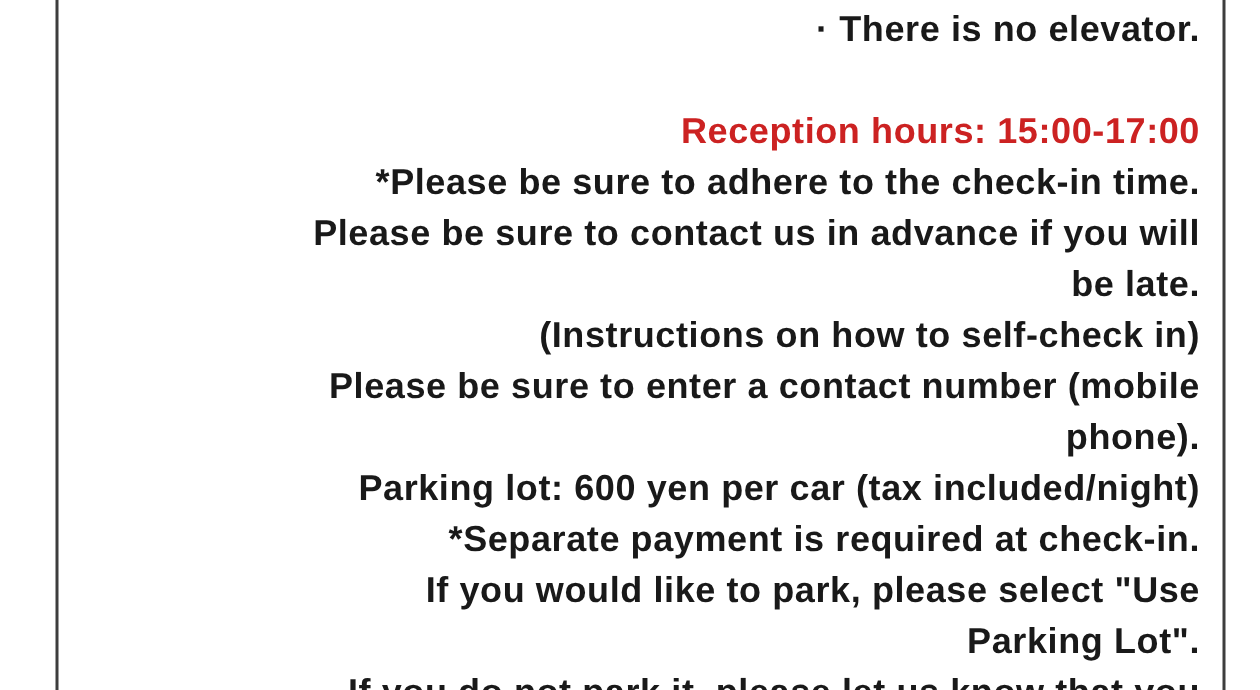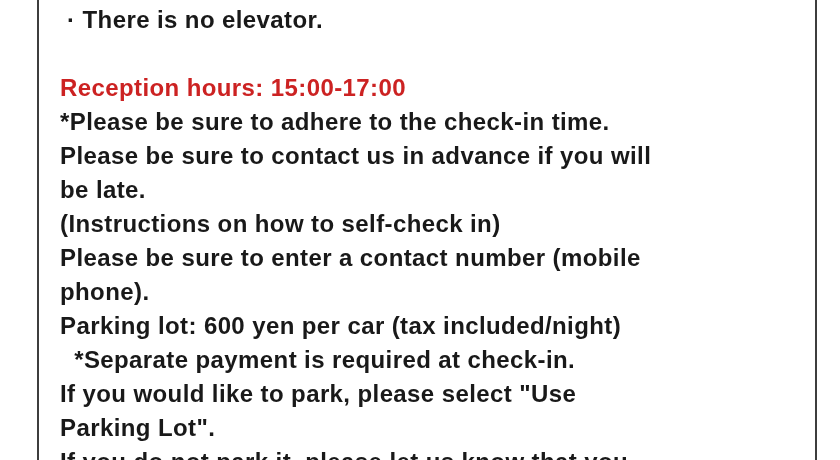--- a/index.html
+++ b/index.html
@@ -16,20 +16,21 @@
   }
   .frame {
     position: absolute;
     left: 37px;
     top: 0;
     width: 776px;
     height: 460px;
     border-left: 2px solid var(--border, #3d3d3d);
     border-right: 2px solid var(--border, #3d3d3d);
     background: var(--bg, #ffffff);
+    text-align: right;
   }
   .content {
     position: absolute;
     left: 21px;
     top: -31px;
     width: 740px;
     white-space: pre;
     font-weight: bold;
     font-size: 24px;
     line-height: 34px;

